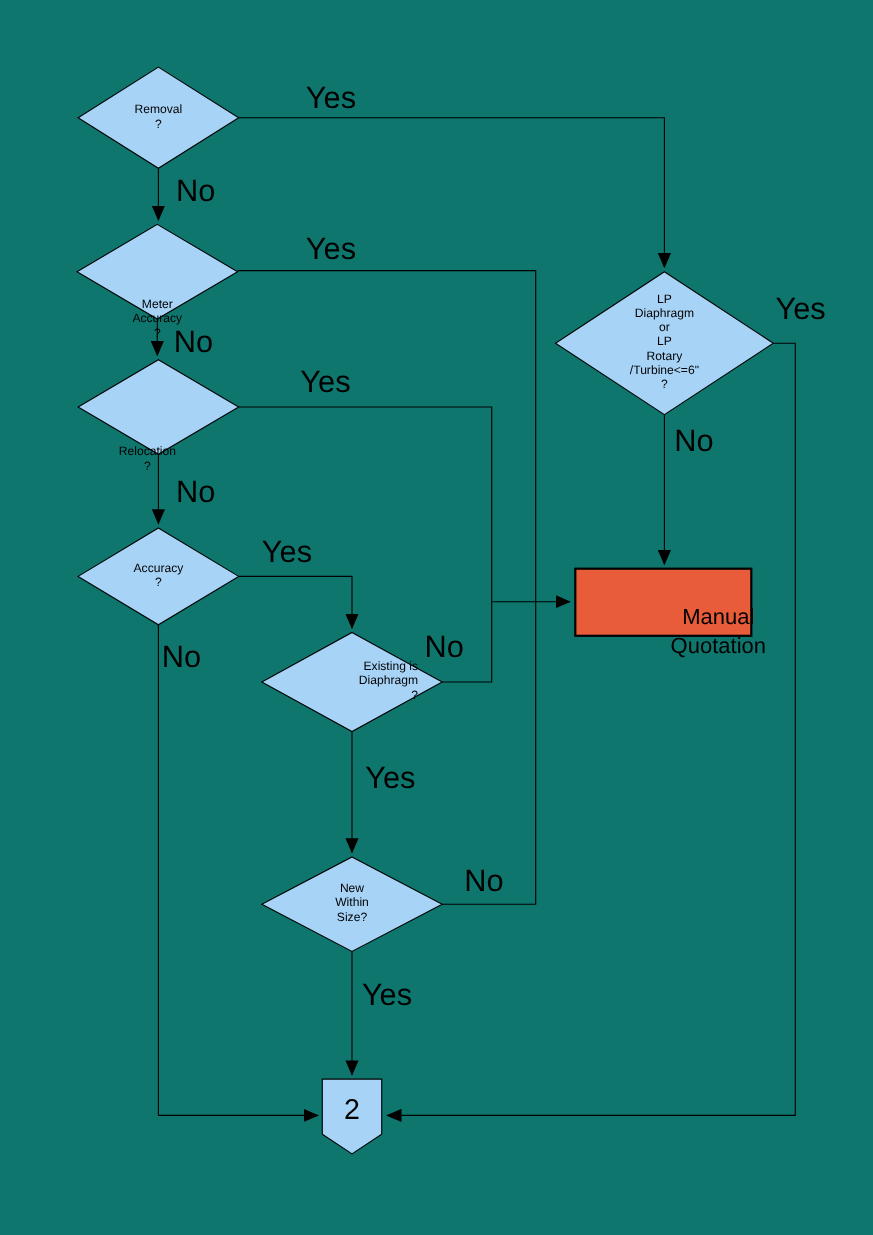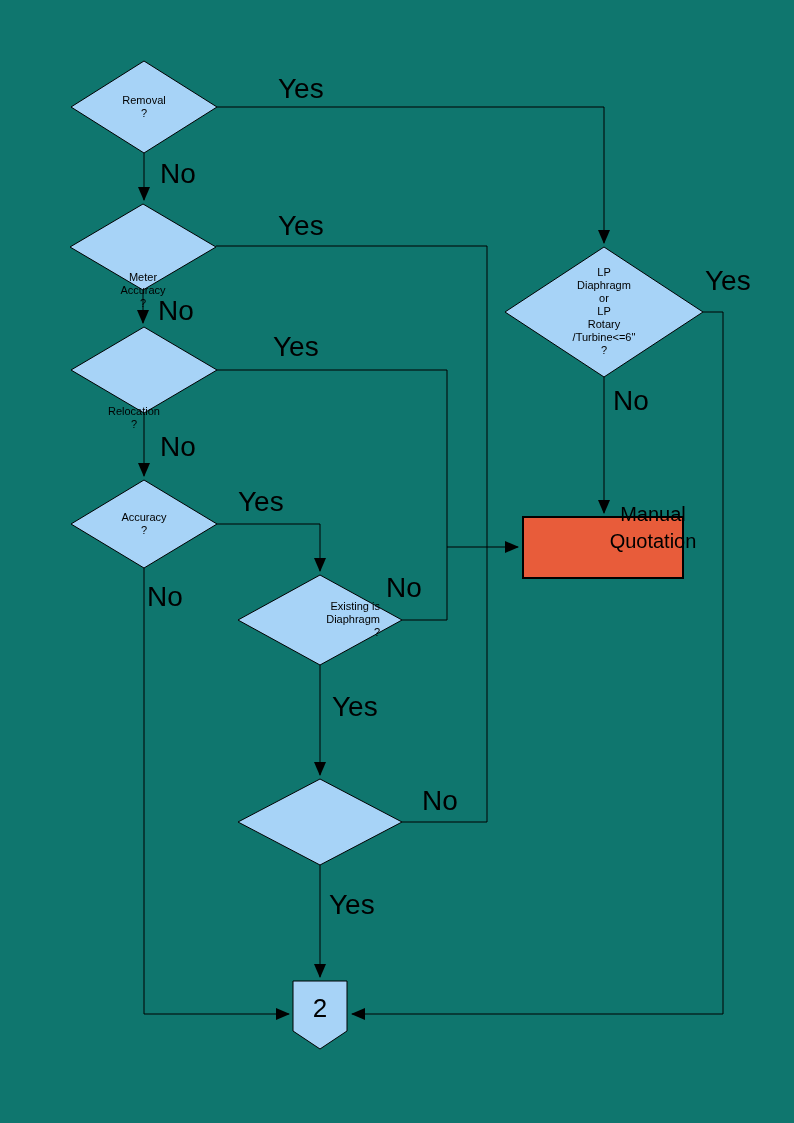--- a/index.html
+++ b/index.html
@@ -86,28 +86,31 @@
   <div class="node-label" style="left:83px; top:228px; width:120px;margin-top:43px;">Meter
 Accuracy
 ?</div>
   <div class="node-label" style="left:74px; top:357px; width:120px;margin-top:48px;">Relocation
 ?</div>
   <div class="node-label" style="left:84px; top:511px; width:120px;">Accuracy
 ?</div>
   <div class="node-label" style="left:260px; top:600px; width:120px;text-align:right;">Existing is
 Diaphragm
 ?</div>
+  <div class="node-label" style="left:260px; top:802px; width:120px;">New
+Within
+Size?</div>
   <div class="node-label" style="left:544px; top:266px; width:120px;">LP
 Diaphragm
 or
 LP
 Rotary
 /Turbine&lt;=6"
 ?</div>
-  <div class="manual-label" style="left:523px; top:501px; width:188px;padding-left:36px;">Manual
+  <div class="manual-label" style="left:523px; top:548px; width:188px;padding-left:36px;">Manual
 Quotation</div>
   <div class="two-label" style="left:293px; top:993px; width:54px;">2</div>
 
   <div class="edge-label" style="left:278px; top:76px;">Yes</div>
   <div class="edge-label" style="left:160px; top:161px;">No</div>
   <div class="edge-label" style="left:278px; top:213px;">Yes</div>
   <div class="edge-label" style="left:158px; top:298px;">No</div>
   <div class="edge-label" style="left:273px; top:334px;">Yes</div>
   <div class="edge-label" style="left:160px; top:434px;">No</div>
   <div class="edge-label" style="left:238px; top:489px;">Yes</div>

